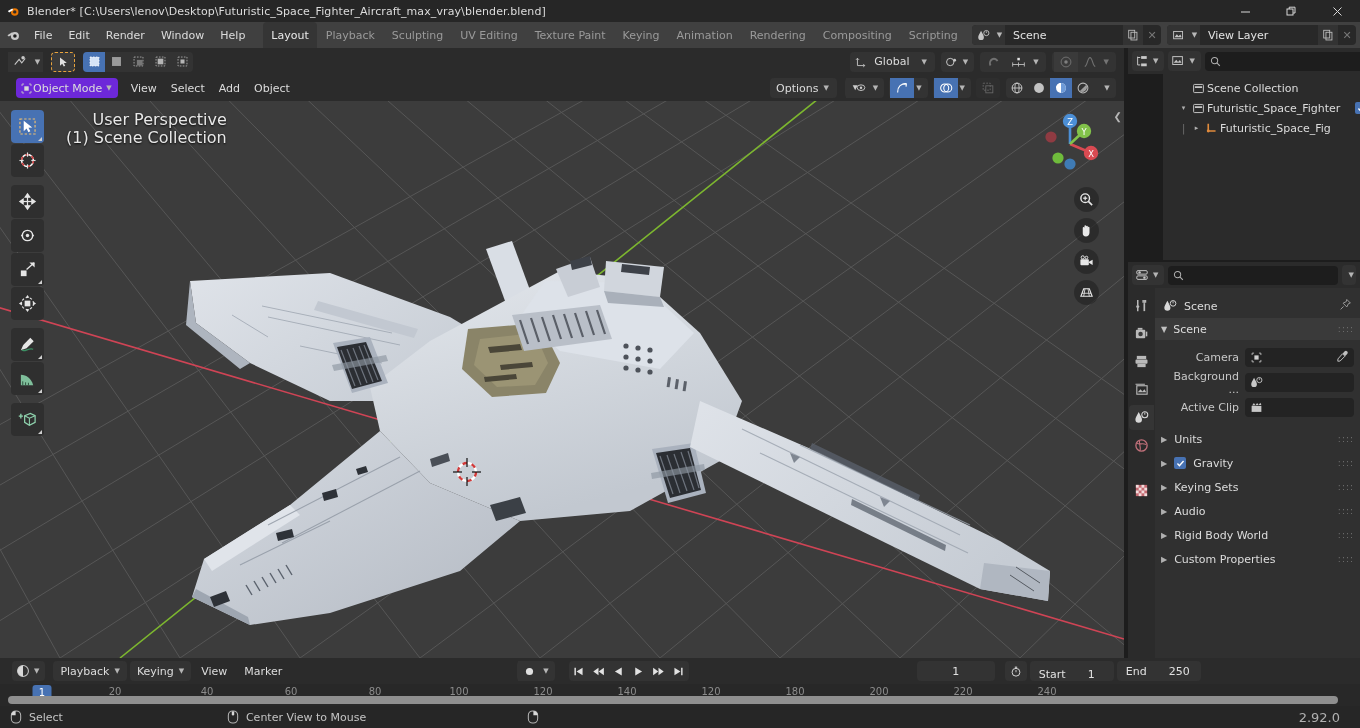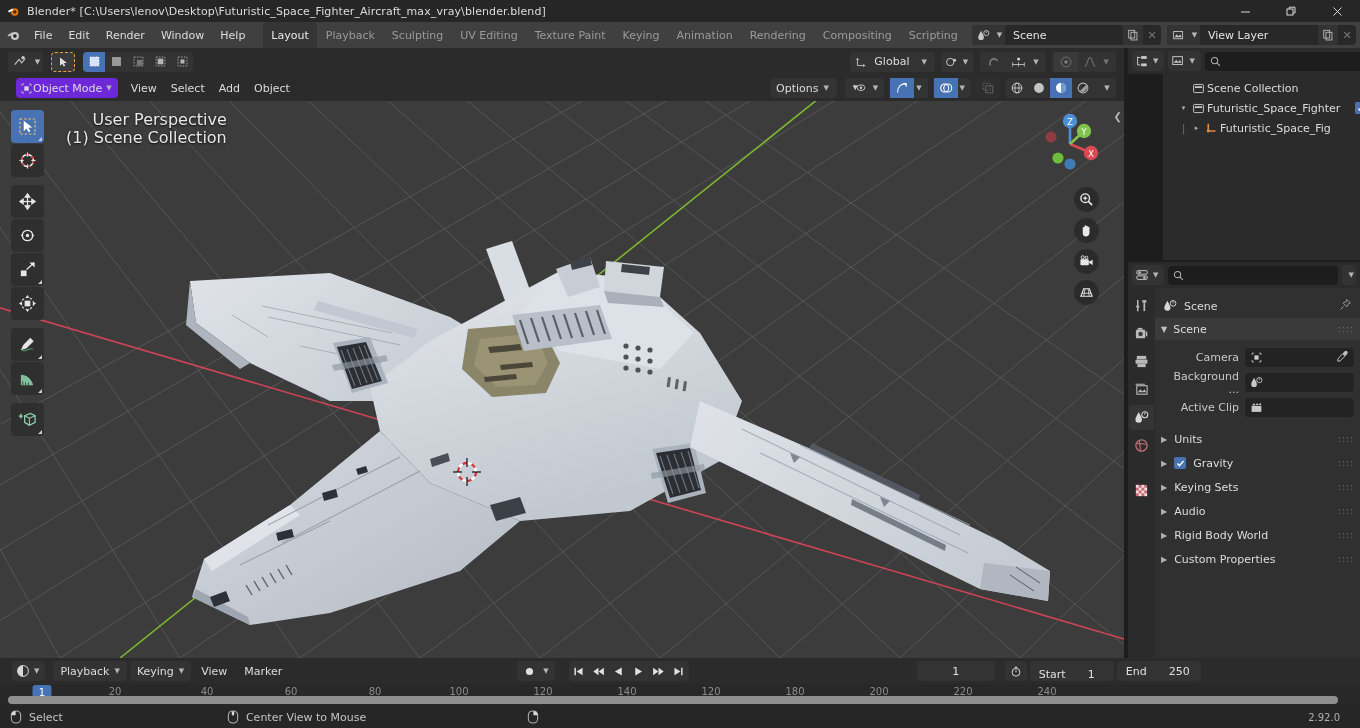--- a/index.html
+++ b/index.html
@@ -144,21 +144,21 @@
   .tl-tick { position:absolute; top:2px; font-size:10px; color:#8c8c8c; transform:translateX(-50%); }
   .tl-playhead { position:absolute; top:1px; height:14px; min-width:19px; background:#4772b3; border-radius:3px; display:flex; align-items:center; justify-content:center; font-size:10px; color:#fff; transform:translateX(-50%); }
   .tl-scroll { position:absolute; left:8px; bottom:2px; height:8px; width:1330px; background:#8f8f8f; border-radius:4px; }
 
   
   .statusbar {
     position:absolute; left:0; top:706px; width:1360px; height:22px;
     background:#262626; display:flex; align-items:center; padding:0 10px; gap:8px;
   }
   .sb-item { display:flex; align-items:center; gap:7px; font-size:11px; color:#c4c4c4; }
-  .sb-version { margin-left:auto; font-size:10px; color:#b0b0b0; padding-right:10px; }
+  .sb-version { margin-left:auto; font-size:13px; color:#b0b0b0; padding-right:10px; }
   .sb-gap { width:94px; }
 </style>
 </head>
 <body>
 
 <div id="app">
 
   <div class="titlebar">
     <svg class="blogo" viewBox="0 0 16 16">
       <circle cx="9.5" cy="8.5" r="4.6" fill="#ea7600"></circle>

